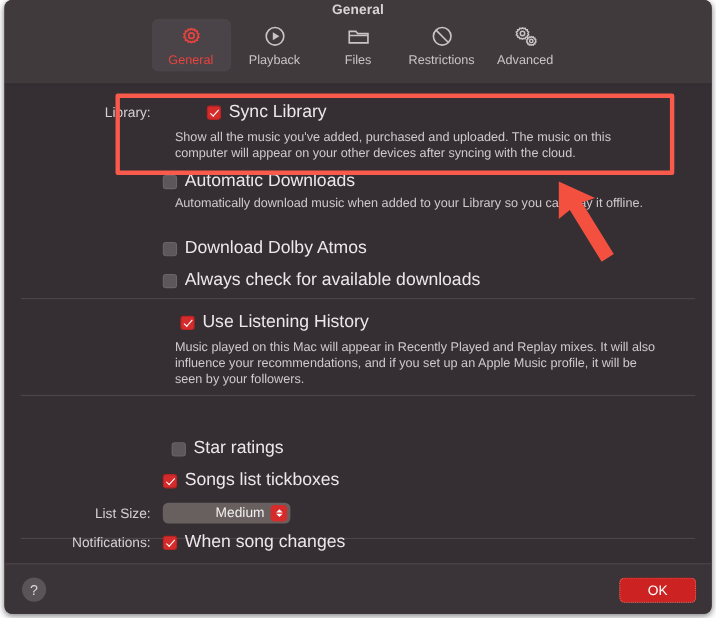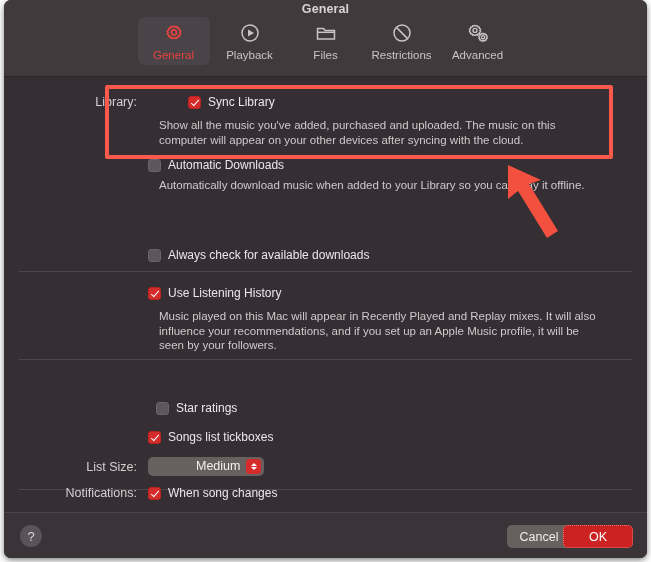--- a/index.html
+++ b/index.html
@@ -104,21 +104,21 @@
     text-align: right;
     line-height: 16px;
     white-space: nowrap;
   }
   .cbrow {
     display: flex;
     align-items: center;
     gap: 7px;
   }
   .cbtext {
-    font-size: 12px;
+    font-size: 16px;
     color: #ece7ea;
     line-height: 16px;
     white-space: nowrap;
   }
   .desc {
     font-size: 11.5px;
     color: #cfc9cc;
     line-height: 14.5px;
   }
 
@@ -330,29 +330,33 @@
       </div>
     </div>
     <div class="desc" style="position:absolute; left:155px; top:41px; width:445px;">Show all the music you've added, purchased and uploaded. The music on this computer will appear on your other devices after syncing with the cloud.</div>
 
     <div class="cbrow" style="position:absolute; left:144px; top:80px;">
       <span class="cb off"></span>
       <span class="cbtext">Automatic Downloads</span>
     </div>
     <div class="desc" style="position:absolute; left:155px; top:101px; width:440px;">Automatically download music when added to your Library so you can play it offline.</div>
 
+    <div class="cbrow" style="position:absolute; left:144px; top:141px;">
+      <span class="cb off"></span>
+      <span class="cbtext">Download Dolby Atmos</span>
+    </div>
 
     <div class="cbrow" style="position:absolute; left:144px; top:170px;">
       <span class="cb off"></span>
       <span class="cbtext">Always check for available downloads</span>
     </div>
 
     <div class="sep" style="top:194px;"></div>
 
-    <div class="cbrow" style="position:absolute; left:144px; top:208px;">
+    <div class="cbrow" style="position:absolute; left:160px; top:208px;">
       <span class="cb on"></span>
       <span class="cbtext">Use Listening History</span>
     </div>
     <div class="desc" style="position:absolute; left:155px; top:232px; width:445px;">Music played on this Mac will appear in Recently Played and Replay mixes. It will also influence your recommendations, and if you set up an Apple Music profile, it will be seen by your followers.</div>
 
     <div class="sep" style="top:282px;"></div>
 
 
     <div class="cbrow" style="position:absolute; left:152px; top:323px;">
       <span class="cb off"></span>
@@ -382,21 +386,20 @@
       <div class="cbrow" style="margin-left:11px;">
         <span class="cb on"></span>
         <span class="cbtext">When song changes</span>
       </div>
     </div>
 
   </div>
 
   <div class="footer">
     <div class="helpbtn">?</div>
-    <div class="btn btn-cancel">Cancel</div>
     <div class="btn btn-ok">OK</div>
   </div>
 
 </div>
 
 <div class="hl-box"></div>
 
 <svg class="arrow-svg" width="100" height="105" viewBox="0 0 100 105">
   <path d="M18 10 L18 44 L28 36 L57 83 L68 76 L39 29 L51 25 Z" fill="#f4503f"></path>
 </svg>

